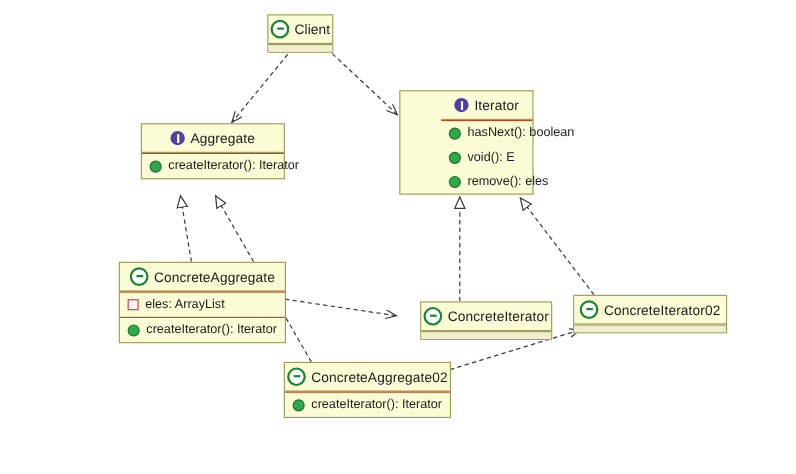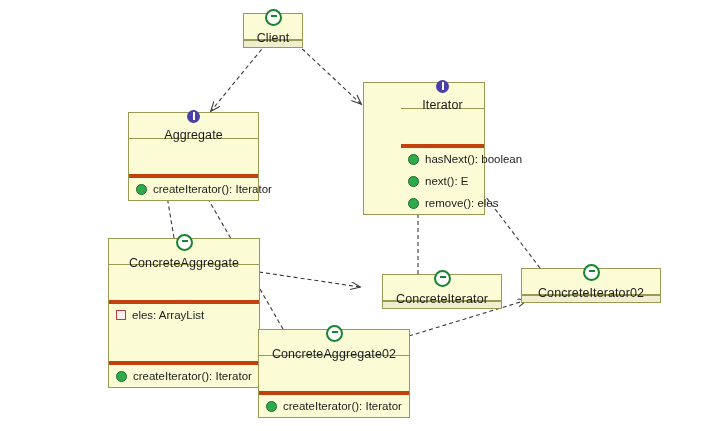--- a/index.html
+++ b/index.html
@@ -32,32 +32,30 @@
   }
   .uml-title {
     display: flex;
     align-items: center;
     justify-content: center;
     gap: 5px;
     height: 26px;
     border-bottom: 1px solid #9a9a55;
     box-sizing: border-box;
     padding: 0 8px;
-    flex-direction: column;
   }
   .uml-title-text {
     font-size: 12.5px;
     color: #1d1d1d;
     white-space: nowrap;
     letter-spacing: .1px;
   }
   .uml-compartment {
-    border-top: 4px solid #c2410c;
-    box-sizing: border-box;
-    margin-top: 35px;
+    border-top: 1px solid #c2410c;
+    box-sizing: border-box;
   }
   .uml-row {
     display: flex;
     align-items: center;
     gap: 6px;
     height: 22px;
     padding: 0 7px;
     box-sizing: border-box;
   }
   .uml-row-text {
@@ -175,21 +173,21 @@
       <span class="ic ic-interface"></span>
       <span class="uml-title-text">Iterator</span>
     </div>
     <div class="uml-compartment">
       <div class="uml-row">
         <span class="ic ic-method"></span>
         <span class="uml-row-text">hasNext(): boolean</span>
       </div>
       <div class="uml-row">
         <span class="ic ic-method"></span>
-        <span class="uml-row-text">next(): E</span>
+        <span class="uml-row-text">void(): E</span>
       </div>
       <div class="uml-row">
         <span class="ic ic-method"></span>
         <span class="uml-row-text">remove(): eles</span>
       </div>
     </div>
   </div>
 
   <div class="uml-box" style="left:128px; top:112px; width:131px;">
     <div class="uml-title">

